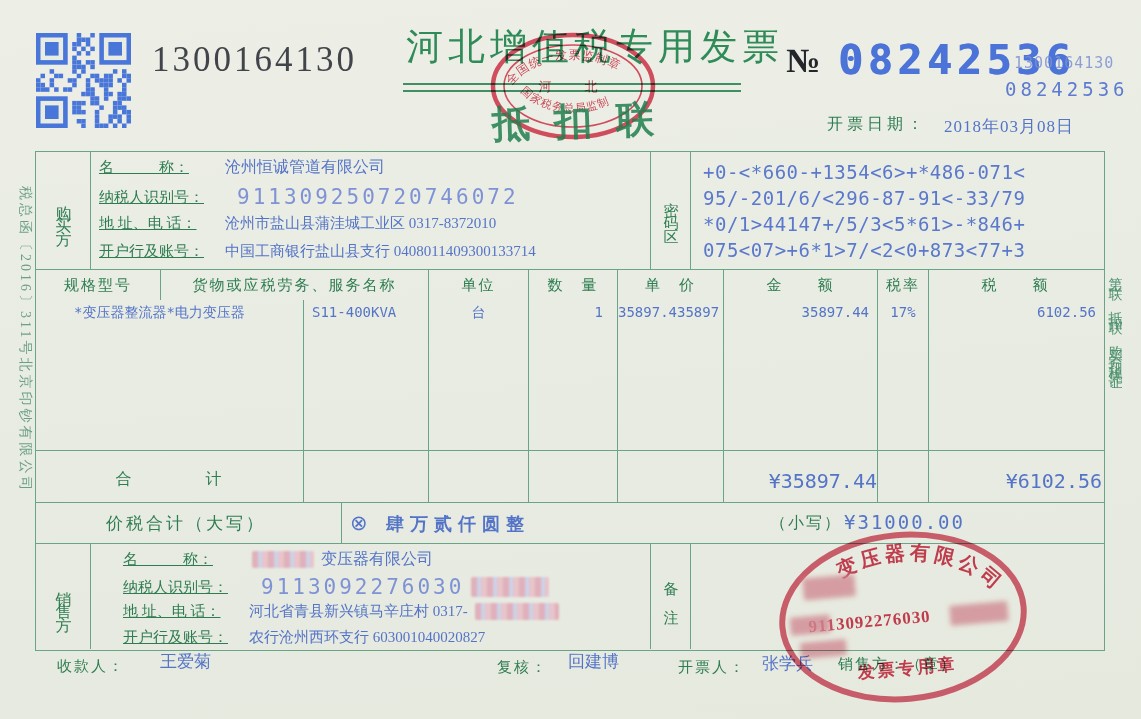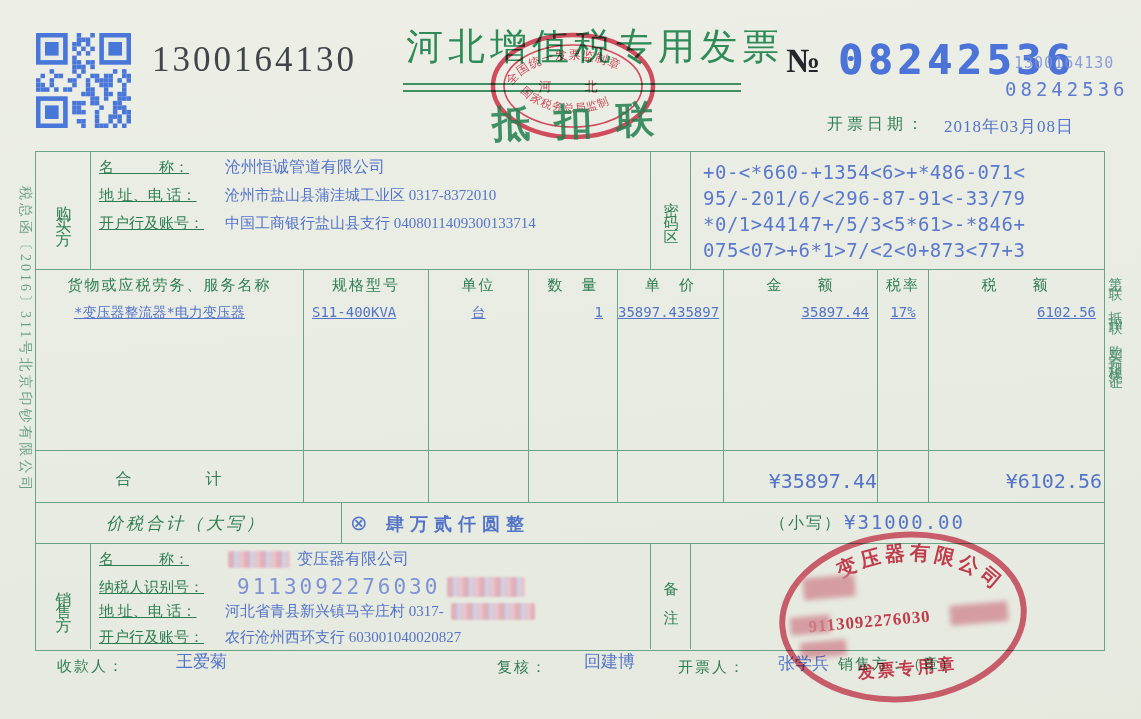--- a/index.html
+++ b/index.html
@@ -49,50 +49,50 @@
   .pwd-area{flex:1;padding:7px 4px 0 12px;font-family:"DejaVu Sans Mono",monospace;
     font-size:19px;line-height:26px;color:#5a78cc;letter-spacing:.5px;white-space:nowrap;overflow:hidden;}
   
   .c1{width:268px}.c2{width:125px}.c3{width:100px}.c4{width:89px}
   .c5{width:106px}.c6{width:154px}.c7{width:51px}.c8{width:173px}
   .cell{box-sizing:border-box;border-right:1px solid #69a486;overflow:hidden;}
   .cell:last-child{border-right:none;}
   .items-header{height:30px;}
   .items-header .cell{color:#2e7d52;font-size:15px;letter-spacing:2px;text-align:center;padding-top:6px;}
   .items-body{height:150px;}
-  .items-body .cell{padding-top:4px;font-family:"DejaVu Sans Mono",monospace;color:#5474c8;font-size:14px;text-decoration:underline;}
+  .items-body .cell{padding-top:4px;font-family:"DejaVu Sans Mono",monospace;color:#5474c8;font-size:14px;}
   .item-name{font-family:"Liberation Sans",sans-serif;font-size:16px;padding-left:38px;}
   .item-spec{padding-left:8px;font-size:15px;}
   .item-unit{text-align:center;font-family:"Liberation Serif",serif;font-size:15px;}
   .num-r{text-align:right;padding-right:14px;}
   .item-price{padding-right:4px;font-size:13px;}
   .item-rate{text-align:center;}
   .total-row{height:53px;border-top:1px solid #69a486;border-bottom:1px solid #69a486;}
   .total-row .cell{padding-top:18px;}
   .total-label{color:#2e7d52;font-size:16px;text-align:center;letter-spacing:2px;}
   .total-money{color:#5474c8;font-family:"DejaVu Sans Mono",monospace;font-size:20px;text-align:right;padding-right:0;}
   
   .summary-row{height:41px;border-bottom:1px solid #69a486;}
   .summary-label{width:306px;box-sizing:border-box;border-right:1px solid #69a486;
-    color:#2e7d52;font-size:17px;letter-spacing:3px;padding:9px 0 0 70px;font-style:italic;}
+    color:#2e7d52;font-size:17px;letter-spacing:3px;padding:9px 0 0 70px;}
   .summary-content{flex:1;position:relative;}
   .circle-cross{position:absolute;left:8px;top:8px;font-size:21px;color:#5474c8;}
   .amount-words{position:absolute;left:44px;top:9px;font-size:18px;color:#5474c8;letter-spacing:6px;font-weight:600;}
   .small-label{position:absolute;left:428px;top:10px;font-size:16px;color:#2e7d52;letter-spacing:2px;}
   .small-value{position:absolute;left:502px;top:8px;font-size:19px;color:#5474c8;
     font-family:"DejaVu Sans Mono",monospace;letter-spacing:2px;}
   .party.seller{height:105px;border-bottom:none;}
-  .party.seller .frow{height:26px;}
+  .party.seller .frow{height:26px;margin-left:24px;}
   .remark-area{flex:1;position:relative;}
   .redact{display:inline-block;height:17px;vertical-align:middle;border-radius:2px;margin:0 3px;
     background:repeating-linear-gradient(90deg,#dfa3b2 0 6px,#c6cde9 6px 10px,#e8bcc6 10px 16px);
     filter:blur(1.2px);opacity:.8;}
   
   .footer-item{position:absolute;font-size:15px;color:#2e7d52;letter-spacing:2px;}
-  .footer-val{position:absolute;font-size:17px;color:#5474c8;margin-left:16px;}
+  .footer-val{position:absolute;font-size:17px;color:#5474c8;}
   .seller-seal-label{position:absolute;left:838px;top:655px;font-size:15px;color:#2e7d52;letter-spacing:2px;}
   .seller-stamp{position:absolute;left:772px;top:528px;width:262px;height:178px;
     transform:rotate(-5deg);mix-blend-mode:multiply;opacity:.92;}
 </style>
 </head>
 <body>
 
 <div class="invoice">
 
   <div class="left-note">税总函〔2016〕311号北京印钞有限公司</div>
@@ -264,42 +264,46 @@
     <div class="hrow party">
       <div class="sideL">
         <div class="side-label" style="letter-spacing:12px">购买方</div>
       </div>
       <div class="party-info">
         <div class="frow">
           <span class="flabel">名　　　称：</span>
           <span class="fvalue">沧州恒诚管道有限公司</span>
         </div>
         <div class="frow">
+          <span class="flabel">纳税人识别号：</span>
+          <span class="fvalue taxid-big">911309250720746072</span>
+        </div>
+        <div class="frow">
           <span class="flabel">地 址、电 话：</span>
           <span class="fvalue" style="font-size:15px">沧州市盐山县蒲洼城工业区 0317-8372010</span>
         </div>
         <div class="frow">
           <span class="flabel">开户行及账号：</span>
           <span class="fvalue" style="font-size:15px">中国工商银行盐山县支行 0408011409300133714</span>
         </div>
       </div>
       <div class="pwdL">
         <div class="side-label" style="letter-spacing:14px;font-size:15px">密码区</div>
       </div>
       <div class="pwd-area">
         <div>+0-&lt;*660-+1354&lt;6&gt;+*486-071&lt;</div>
         <div>95/-201/6/&lt;296-87-91&lt;-33/79</div>
         <div>*0/1&gt;44147+/5/3&lt;5*61&gt;-*846+</div>
         <div>075&lt;07&gt;+6*1&gt;7/&lt;2&lt;0+873&lt;77+3</div>
       </div>
     </div>
 
     <div class="hrow items-header">
+      <div class="cell c2">规格型号</div>
       <div class="cell c1">货物或应税劳务、服务名称</div>
-      <div class="cell c2">规格型号</div>
       <div class="cell c3">单位</div>
       <div class="cell c4">数　量</div>
       <div class="cell c5">单　价</div>
       <div class="cell c6">金　　额</div>
       <div class="cell c7">税率</div>
       <div class="cell c8">税　　额</div>
     </div>
 
     <div class="hrow items-body">
       <div class="cell c1 item-name">*变压器整流器*电力变压器</div>

